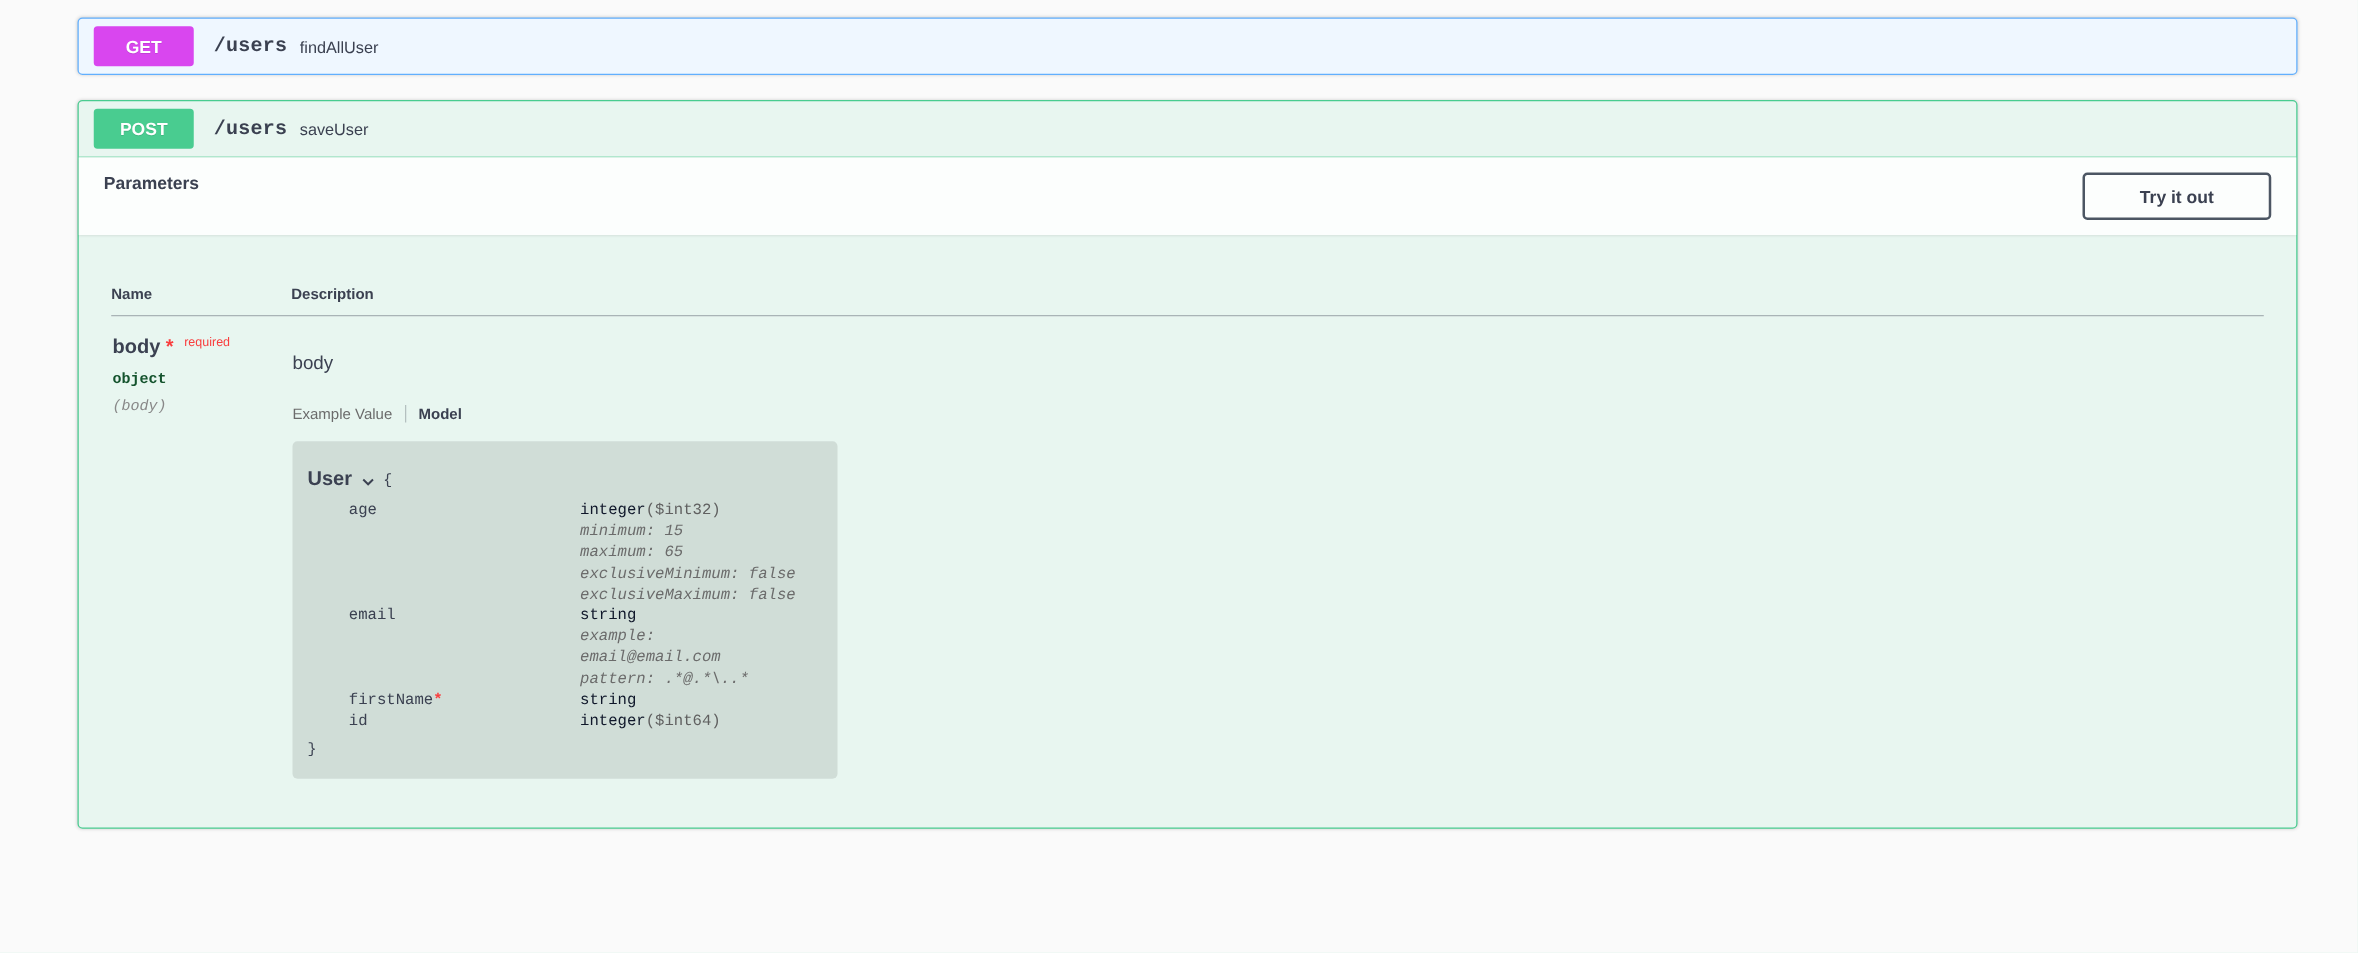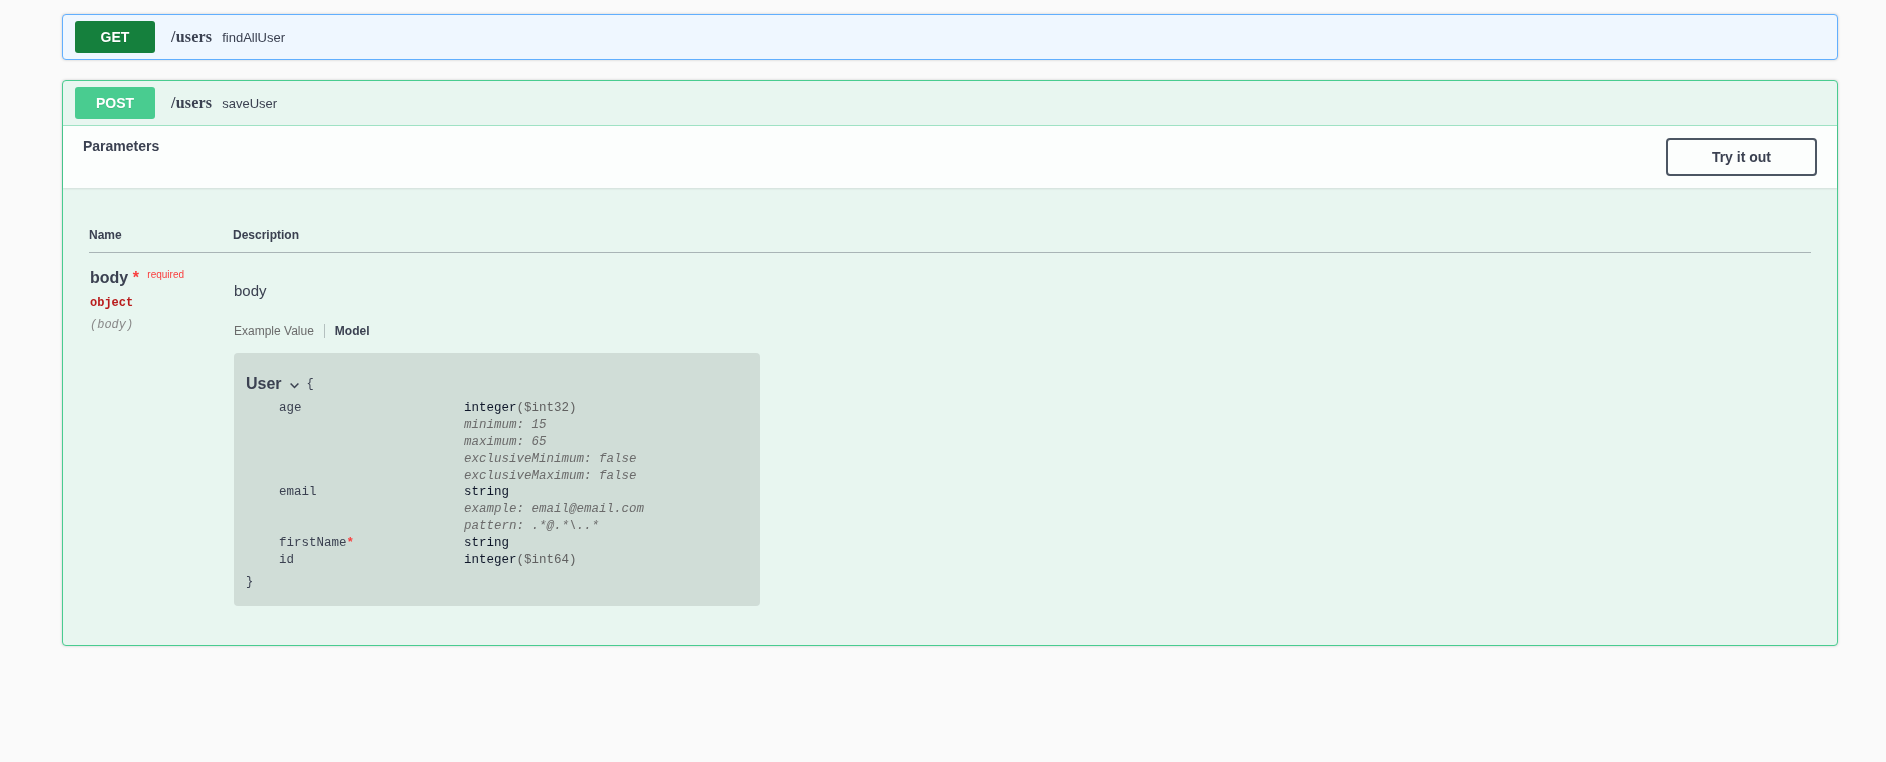--- a/index.html
+++ b/index.html
@@ -12,54 +12,54 @@
   .tag-chevron{margin-left:auto;margin-right:38px;cursor:pointer;display:flex;align-items:center;}
 
   
   .opblock{border-radius:4px;box-shadow:0 0 3px rgba(0,0,0,.19);}
   .opblock.get{background:#eff7ff;border:1px solid #61affe;margin-top:14px;}
   .opblock.post{background:#e8f6f0;border:1px solid #49cc90;margin-top:20px;}
   .opblock-summary{display:flex;align-items:center;padding:6px 5px;cursor:pointer;}
   .opblock.post .opblock-summary{border-bottom:1px solid rgba(73,204,144,.45);}
   .opblock-method{font-size:14px;font-weight:bold;color:#fff;min-width:80px;text-align:center;
                   padding:8px 0;border-radius:3px;margin:0 10px 0 7px;text-shadow:0 1px 0 rgba(0,0,0,.1);}
-  .opblock.get  .opblock-method{background:#15803d;}
+  .opblock.get  .opblock-method{background:#d946ef;}
   .opblock.post .opblock-method{background:#49cc90;}
-  .opblock-path{font-family:Liberation Serif, serif;font-size:16px;font-weight:bold;color:#3b4151;padding:0 10px 0 6px;letter-spacing:.2px;}
+  .opblock-path{font-family:Liberation Mono, monospace;font-size:16px;font-weight:bold;color:#3b4151;padding:0 10px 0 6px;letter-spacing:.2px;}
   .opblock-desc{font-size:13px;color:#3b4151;}
 
   
   .opblock-section-header{display:flex;align-items:flex-start;justify-content:space-between;
     background:rgba(255,255,255,.85);padding:12px 20px;box-shadow:0 1px 2px rgba(0,0,0,.1);}
   .opblock-section-header h4{font-size:14px;font-weight:bold;margin:0;color:#3b4151;}
   .try-out-btn{background:transparent;border:2px solid #4c5663;border-radius:4px;color:#3b4151;
     font-family:"Liberation Sans",sans-serif;font-size:14px;font-weight:bold;padding:9px 44px;cursor:pointer;}
 
   
   .opblock-body{padding:18px 26px 38px;}
   table.params{width:100%;border-collapse:collapse;}
   table.params th{font-size:12px;font-weight:bold;text-align:left;color:#3b4151;
     padding:22px 0 10px;border-bottom:1px solid rgba(59,65,81,.2);}
   th.col-name{width:144px;}
   table.params td{vertical-align:top;padding-top:16px;}
 
   .param-name{font-size:16px;font-weight:bold;color:#3b4151;}
   .required-star{color:#f93e3e;font-weight:bold;}
   .required-label{color:#f93e3e;font-size:10px;position:relative;top:-5px;margin-left:4px;}
-  .param-type{font-family:"Liberation Mono",monospace;font-size:12px;font-weight:bold;color:#b91c1c;margin-top:9px;}
+  .param-type{font-family:"Liberation Mono",monospace;font-size:12px;font-weight:bold;color:#14532d;margin-top:9px;}
   .param-in{font-family:"Liberation Mono",monospace;font-size:12px;font-style:italic;color:#888;margin-top:8px;}
 
   .param-desc{font-size:15px;color:#3b4151;margin:13px 0 0;}
   .model-tabs{display:flex;align-items:center;margin-top:25px;font-size:12px;}
   .model-tab{cursor:pointer;color:#6b6b6b;}
   .model-tab.active{color:#3b4151;font-weight:bold;}
   .tab-sep{width:1px;height:14px;background:rgba(59,65,81,.3);margin:0 10px;}
 
   
-  .model-box{background:rgba(0,0,0,.1);border-radius:4px;margin-top:15px;width:526px;
+  .model-box{background:rgba(0,0,0,.1);border-radius:4px;margin-top:15px;width:436px;
     box-sizing:border-box;padding:22px 29px 16px 12px;}
   .model-title-row{display:flex;align-items:center;margin-bottom:7px;cursor:pointer;}
   .model-title{font-size:16px;font-weight:bold;color:#3b4151;}
   .model-toggle{margin:2px 6px 0 6px;display:flex;align-items:center;}
   .brace{font-family:"Liberation Mono",monospace;font-size:12px;color:#3b4151;}
   .model-props{font-family:"Liberation Mono",monospace;font-size:12.5px;line-height:1.35;color:#3b4151;}
   .prop{display:flex;}
   .prop-name{flex:0 0 218px;box-sizing:border-box;padding-left:33px;}
   .prop-detail{flex:1;}
   .prop-type{color:#0f172a;}

